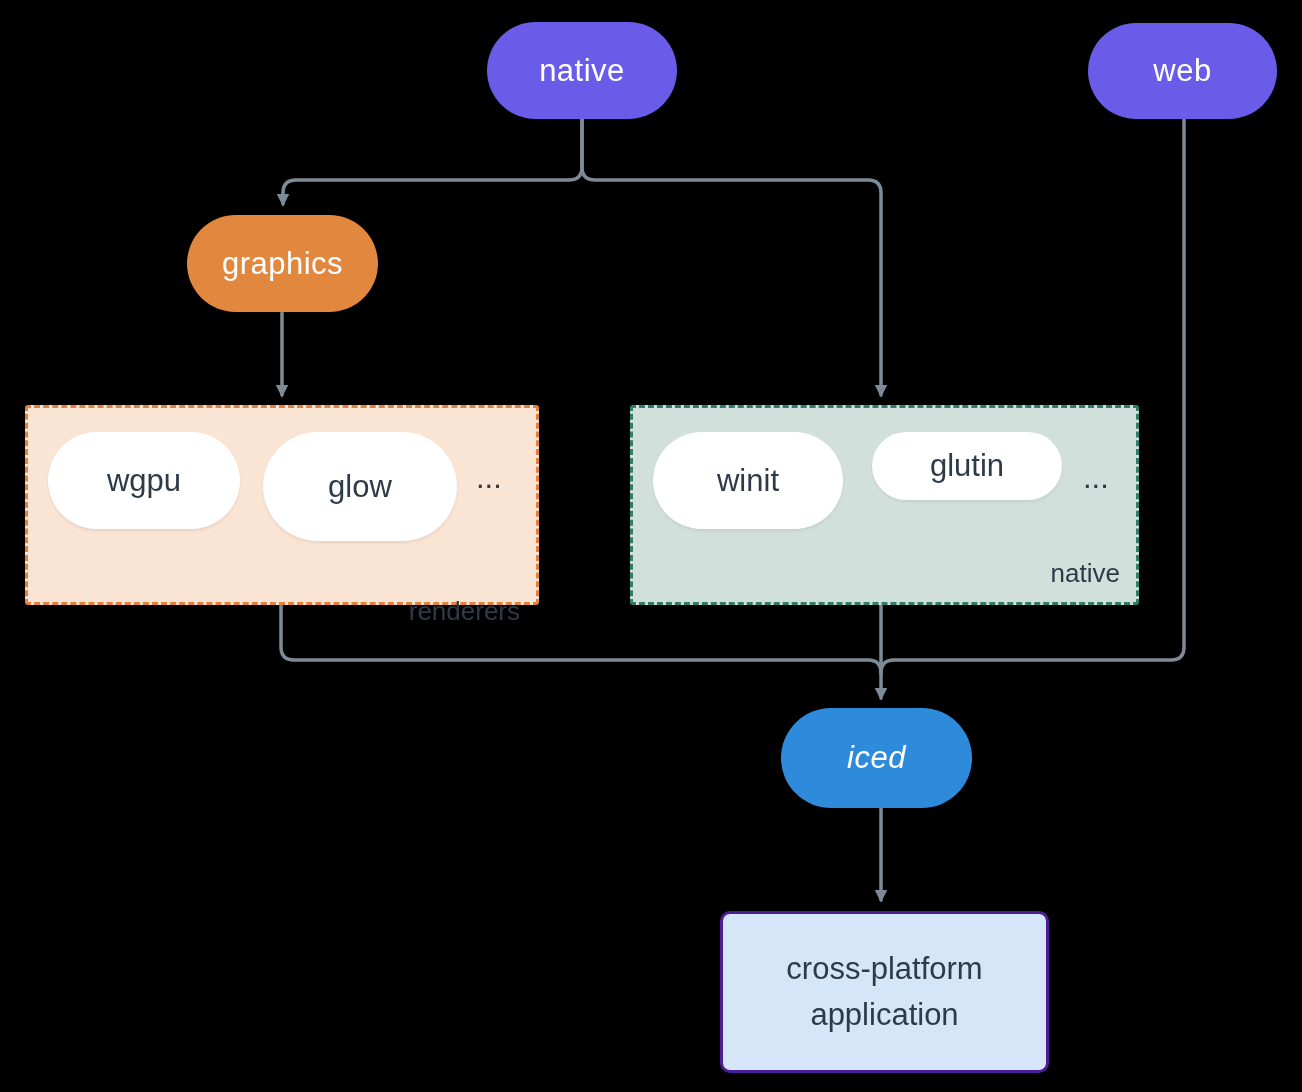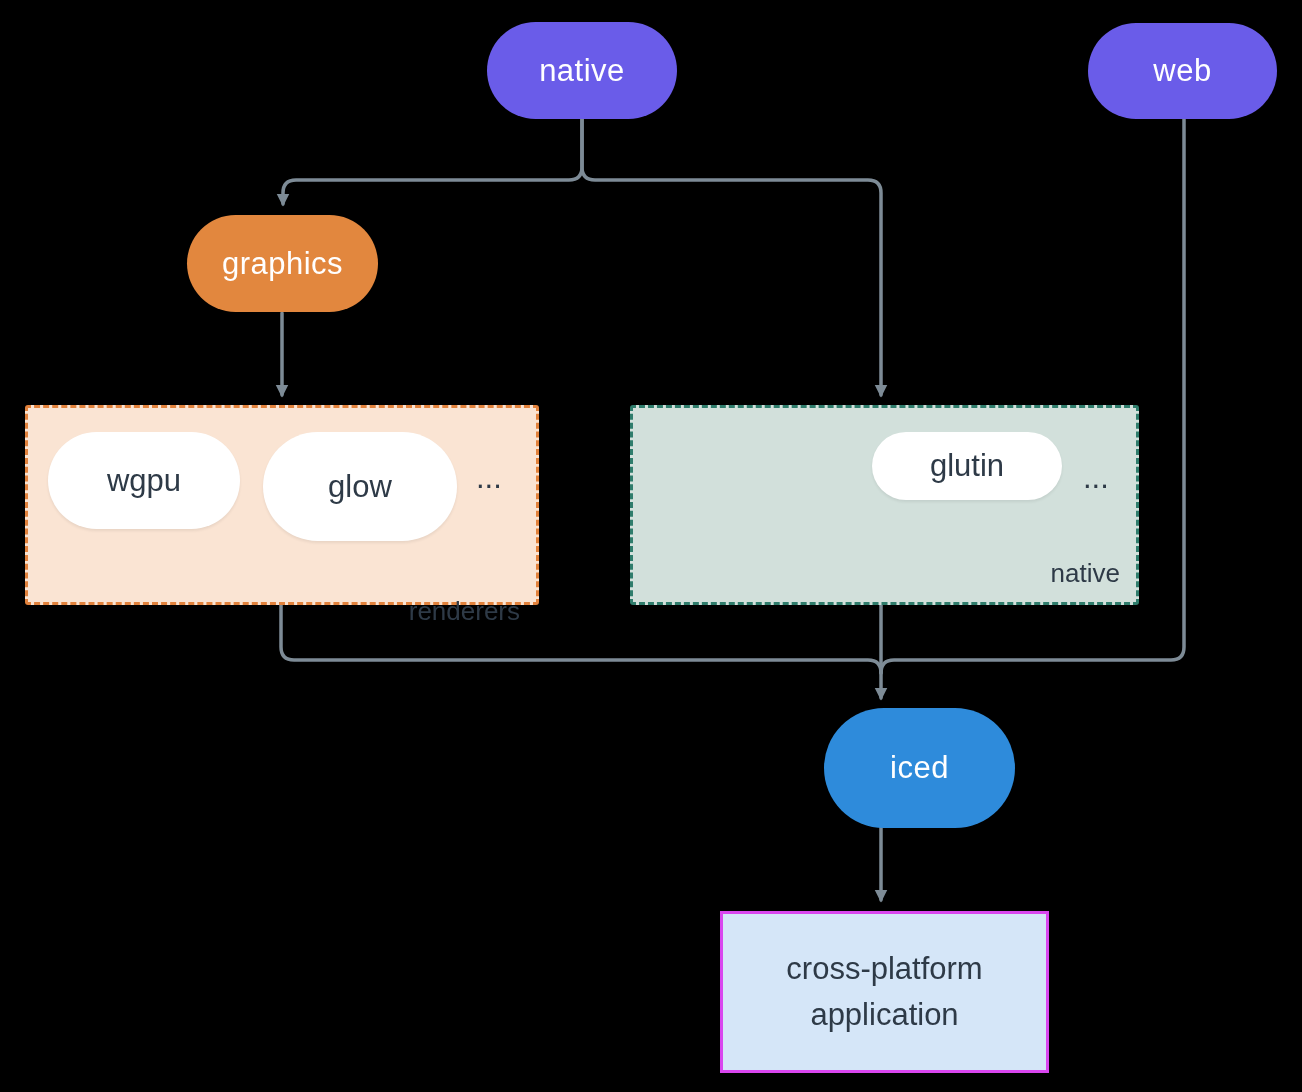--- a/index.html
+++ b/index.html
@@ -53,32 +53,32 @@
   }
   .more{
     position:absolute;
     font-size:31px;
     color:#2E3A47;
   }
   .app-box{
     position:absolute;
     left:720px;top:911px;width:323px;height:156px;
     background:#D5E6F8;
-    border:3px solid #d946ef;
-    border-radius:0;
+    border:3px solid #4c1d95;
+    border-radius:10px;
     display:flex;flex-direction:column;align-items:center;justify-content:center;
     font-size:31px;line-height:46px;
     color:#2E3A47;
   }
 
   
   .n-native  {left:487px; top:22px;  width:190px; height:97px;}
   .n-web     {left:1088px;top:23px;  width:189px; height:96px;}
   .n-graphics{left:187px; top:215px; width:191px; height:97px;}
-  .n-iced    {left:824px; top:708px; width:191px; height:120px;}
+  .n-iced    {left:781px; top:708px; width:191px; height:100px;font-style:italic;}
 
   .g-renderers{left:25px; top:405px; width:508px; height:194px;}
   .g-shells   {left:630px;top:405px; width:503px; height:194px;}
 
   .p-wgpu  {left:48px; top:432px; width:192px; height:97px;}
   .p-glow  {left:263px;top:432px; width:194px; height:109px;}
   .p-winit {left:653px;top:432px; width:190px; height:97px;}
   .p-glutin{left:872px;top:432px; width:190px; height:68px;}
 
   .m-renderers{left:476px; top:460px;}
@@ -124,20 +124,23 @@
     <span>glow</span>
   </div>
   <span class="more m-renderers">...</span>
   <span class="group-label" style="left:25px;top:405px;width:502px;height:188px;">
   </span>
   <div class="group g-renderers" style="border-color:transparent;background:transparent;pointer-events:none;margin-top:38px;">
     <span class="group-label">renderers</span>
   </div>
 
   <div class="group group-shells g-shells"></div>
+  <div class="pill p-winit">
+    <span>winit</span>
+  </div>
   <div class="pill p-glutin">
     <span>glutin</span>
   </div>
   <span class="more m-shells">...</span>
   <div class="group g-shells" style="border-color:transparent;background:transparent;pointer-events:none;">
     <span class="group-label">native</span>
   </div>
 
   <div class="node node-blue n-iced">
     <span>iced</span>

